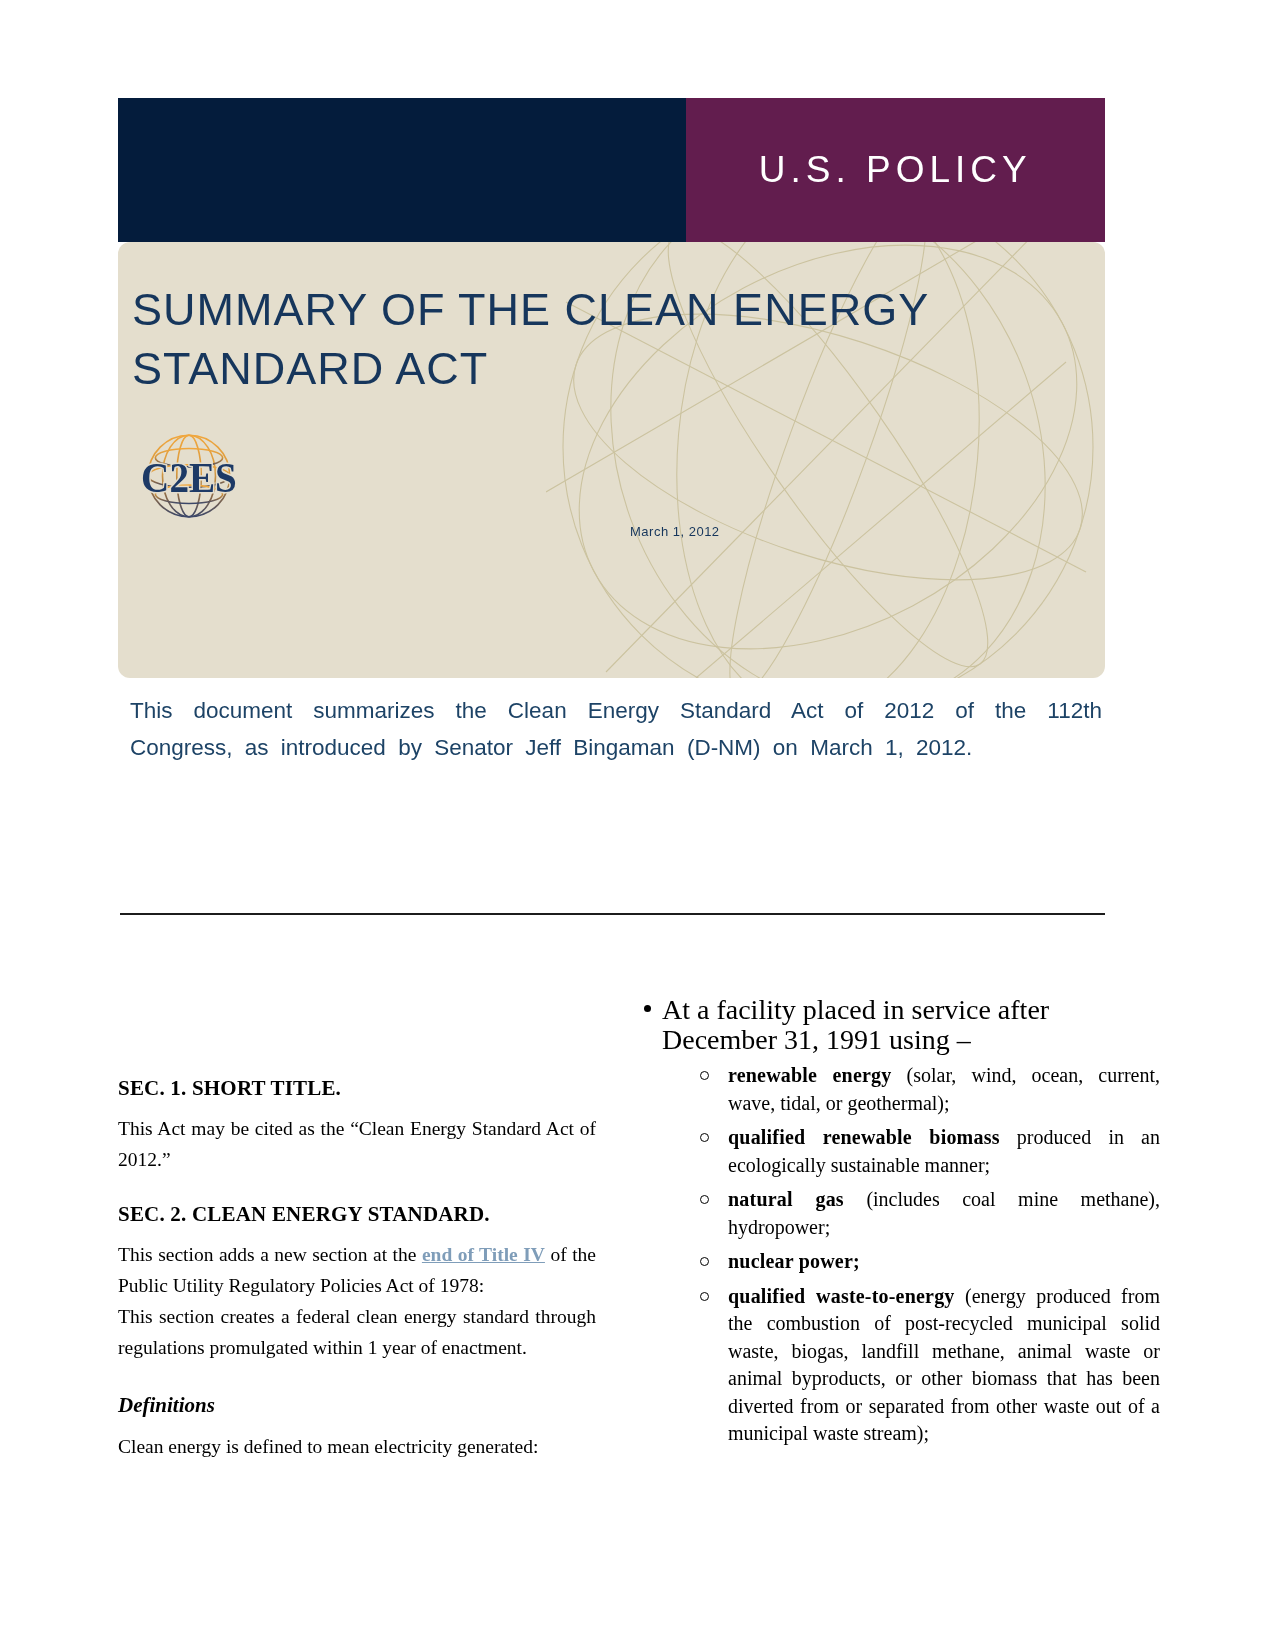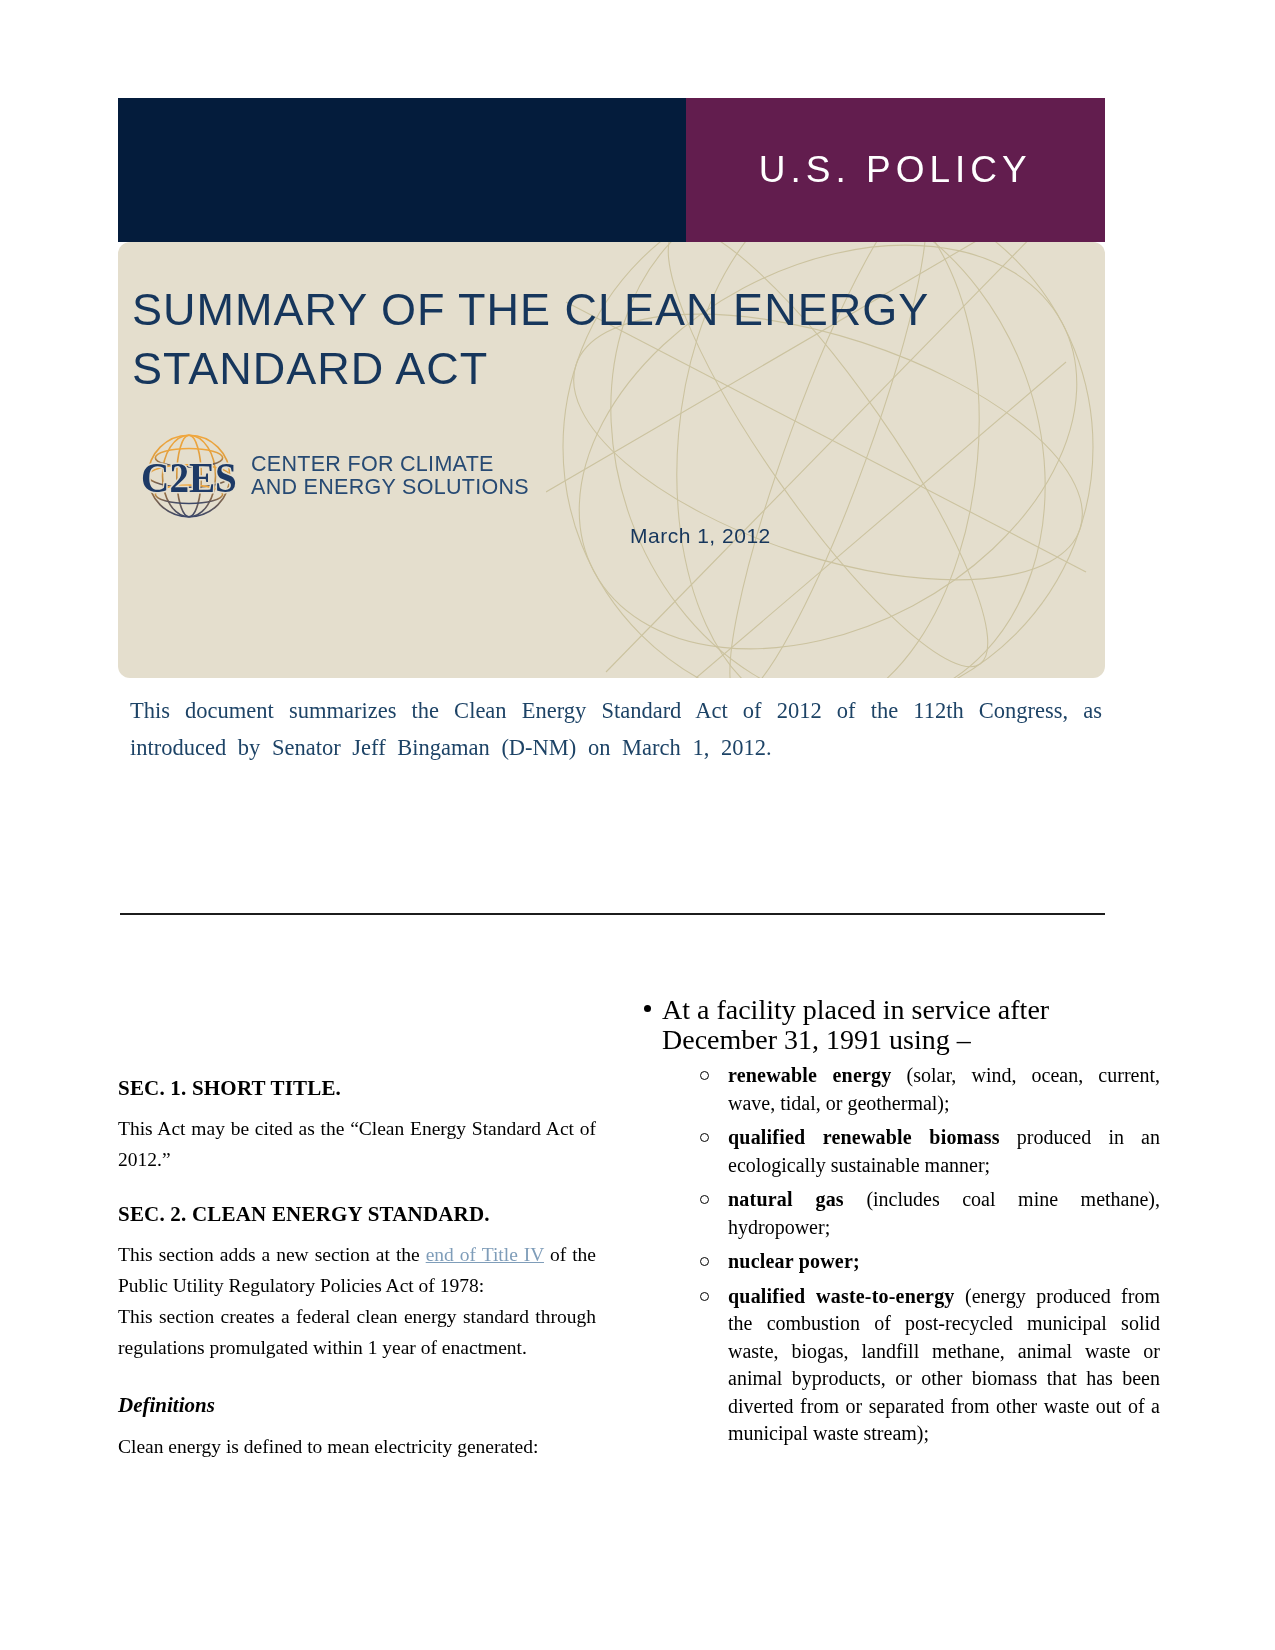--- a/index.html
+++ b/index.html
@@ -28,44 +28,44 @@
     font-size:45px; line-height:59px; letter-spacing:1px; color:#16365c;
   }
   .logo { position:absolute; left:18px; top:187px; display:flex; align-items:center; }
   .logo svg { width:106px; height:94px; flex:0 0 auto; }
   .logo-name {
     margin-left:9px; font-family:"Liberation Sans", sans-serif;
     font-size:21.5px; line-height:23.5px; letter-spacing:0.3px; color:#274a73;
   }
   .pub-date {
     position:absolute; left:512px; top:282px;
-    font-family:"Liberation Sans", sans-serif; font-size:21px; color:#16365c; letter-spacing:0.5px;
+    font-family:"Liberation Sans", sans-serif; font-size:13px; color:#16365c; letter-spacing:0.5px;
   }
 
   
   .intro {
     position:absolute; left:130px; top:692px; width:972px;
-    font-family:Liberation Serif, serif; font-size:22.5px; line-height:37px;
+    font-family:Liberation Sans, sans-serif; font-size:22.5px; line-height:37px;
     color:#1d4366; text-align:justify; word-spacing:6px;
   }
 
   
   .rule { position:absolute; left:120px; top:913px; width:985px; height:2px; background:#1c1c1c; }
 
   
   .col-left { position:absolute; left:118px; top:1076px; width:478px; }
   .col-right { position:absolute; left:644px; top:995px; width:516px; }
 
   .section-heading {
     font-family:"Liberation Serif", serif; font-weight:bold;
     font-size:21px; letter-spacing:0.2px; margin:27px 0 12px 0;
   }
   .section-heading.first { margin-top:0; }
   .body-par { font-size:19.5px; line-height:31px; text-align:justify; }
-  .doc-link { color:#7f9db9; text-decoration:underline; }
+  .doc-link { color:#7f9db9; text-decoration:underline;font-weight:bold; }
   .subheading { font-weight:bold; font-style:italic; font-size:21px; margin:30px 0 13px 0; }
 
   
   .bullet-row { display:flex; }
   .bullet-marker { flex:0 0 18px; padding-top:10px; }
   .bullet-dot { display:block; width:7px; height:7px; background:#000; border-radius:50%; }
   .bullet-text { max-width:450px; font-size:28px; line-height:30px; }
   .sub-list { margin-top:7px; }
   .sub-row { display:flex; margin:0 0 7px 56px; }
   .sub-marker { flex:0 0 28px; padding-top:9px; }
@@ -121,24 +121,20 @@
           <circle cx="52" cy="46" r="40"></circle>
           <ellipse cx="52" cy="46" rx="26" ry="40"></ellipse>
           <ellipse cx="52" cy="46" rx="12" ry="40"></ellipse>
           <line x1="52" y1="6" x2="52" y2="86"></line>
           <ellipse cx="52" cy="28" rx="33" ry="9"></ellipse>
           <ellipse cx="52" cy="46" rx="40" ry="11"></ellipse>
           <ellipse cx="52" cy="64" rx="33" ry="9"></ellipse>
         </g>
         <text x="52" y="62" text-anchor="middle" textLength="94" lengthAdjust="spacingAndGlyphs" font-family="Liberation Serif, serif" font-weight="bold" font-size="42" fill="#1d3a66" stroke="#e4decd" stroke-width="3" paint-order="stroke">C2ES</text>
       </svg>
-      <div class="logo-name">
-        <div>CENTER FOR CLIMATE</div>
-        <div>AND ENERGY SOLUTIONS</div>
-      </div>
     </div>
 
     <div class="pub-date">March 1, 2012</div>
   </div>
 
   <p class="intro">This document summarizes the Clean Energy Standard Act of 2012 of the 112th Congress, as introduced by Senator Jeff Bingaman (D-NM) on March 1, 2012.</p>
 
   <div class="rule"></div>
 
   <div class="col-left">

